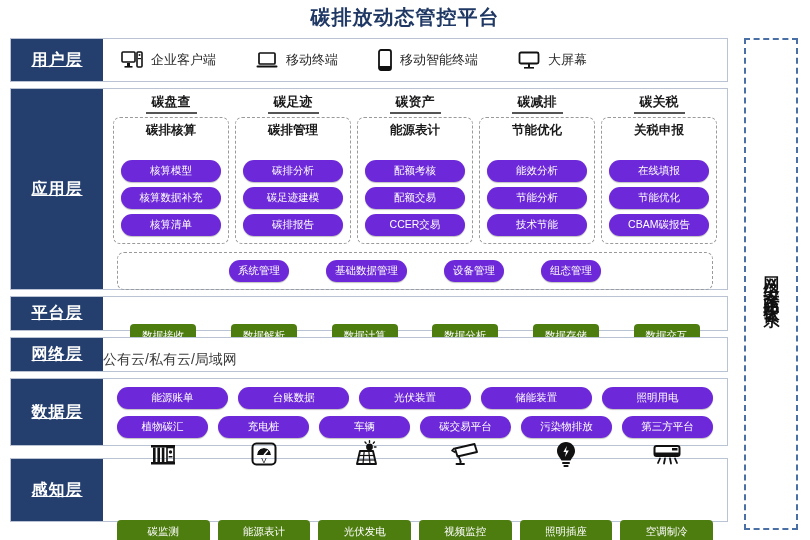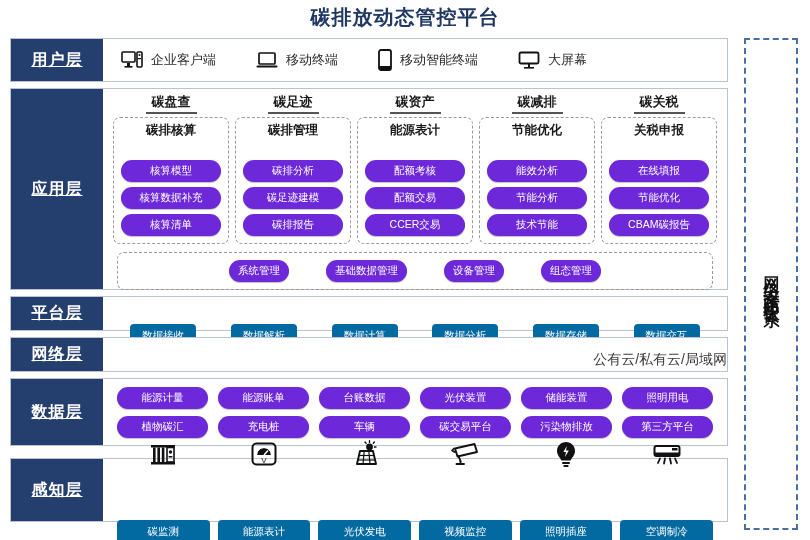--- a/index.html
+++ b/index.html
@@ -46,21 +46,21 @@
     background: #6d28d9;
     color: #ffffff;
     border-radius: 11px;
     font-size: 10.5px;
     padding: 4px 9px;
     white-space: nowrap;
     text-align: center;
     box-shadow: 0 1px 1px rgba(0,0,0,.25);
   }
   .pill-amber {
-    background: #0369a1;
+    background: #4d7c0f;
     color: #ffffff;
     border-radius: 4px;
     font-size: 10.5px;
     padding: 5px 12px;
     white-space: nowrap;
     text-align: center;
     margin-top: 44px;
   }
 
   
@@ -94,21 +94,21 @@
     display: flex; justify-content: center; gap: 37px;
   }
 
   
   #layer-platform { top: 296px; height: 35px; }
   .platform-items { display: flex; width: 100%; justify-content: space-around; padding: 0 10px; }
 
   
   #layer-network { top: 337px; height: 35px; }
   .network-text {
-    width: 100%; text-align: right; font-size: 14px; color: #3a3a3a; margin-top: 10px;
+    width: 100%; text-align: left; font-size: 14px; color: #3a3a3a; margin-top: 10px;
   }
 
   
   #layer-data { top: 378px; height: 68px; }
   .data-body { flex-direction: column; justify-content: center; gap: 7px; padding: 0 14px; }
   .data-row { display: flex; width: 100%; justify-content: space-between; gap: 10px; }
   .data-row .pill { flex: 1 1 0; }
 
   
   #layer-sense { top: 458px; height: 64px; }
@@ -278,21 +278,20 @@
     <div class="layer-label">网络层</div>
     <div class="layer-body">
       <div class="network-text">公有云/私有云/局域网</div>
     </div>
   </div>
 
   <div class="layer" id="layer-data">
     <div class="layer-label">数据层</div>
     <div class="layer-body data-body">
       <div class="data-row">
-        <div class="pill">能源计量</div>
         <div class="pill">能源账单</div>
         <div class="pill">台账数据</div>
         <div class="pill">光伏装置</div>
         <div class="pill">储能装置</div>
         <div class="pill">照明用电</div>
       </div>
       <div class="data-row">
         <div class="pill">植物碳汇</div>
         <div class="pill">充电桩</div>
         <div class="pill">车辆</div>

